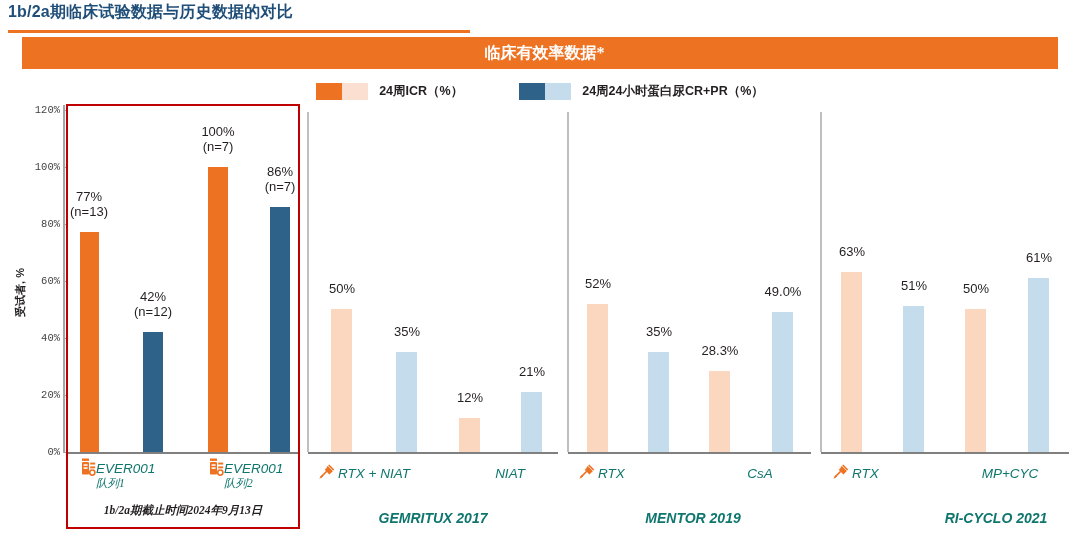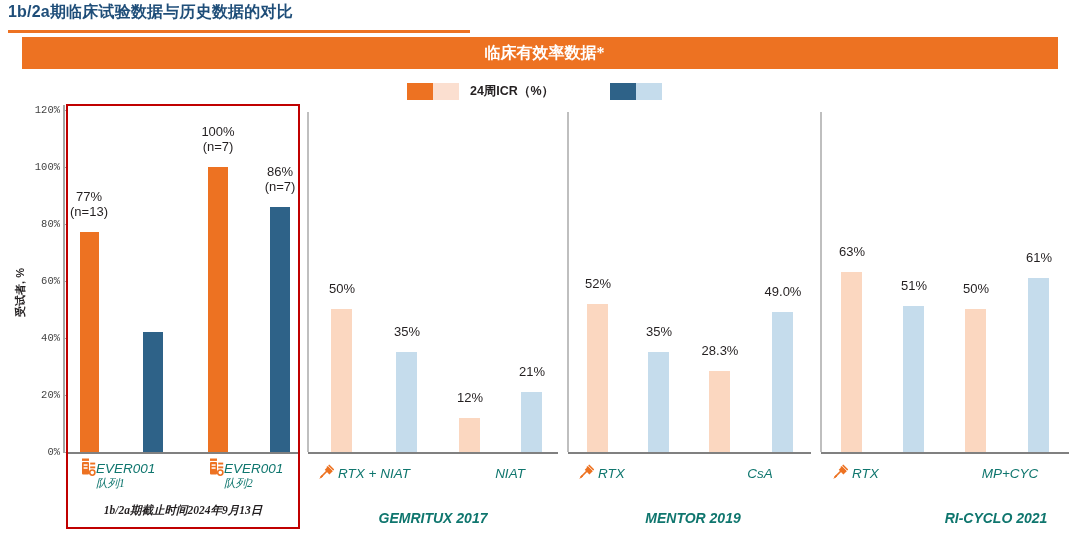--- a/index.html
+++ b/index.html
@@ -126,20 +126,21 @@
 
 <div id="legend">
   <div class="legend-item">
     <span class="sw" style="background:#ED7222"></span>
     <span class="sw sw2" style="background:#FBDFD0"></span>
     <span class="legend-label">24周ICR（%）</span>
   </div>
   <div class="legend-item">
     <span class="sw" style="background:#2E6288"></span>
     <span class="sw sw2" style="background:#C5DCEC"></span>
+    <span class="legend-label">24周24小时蛋白尿CR+PR（%）</span>
   </div>
 </div>
 
 <div id="plot-area">
 
   <div id="yaxis-line"></div>
   <div id="ytick-wrap">
     <div class="ytick" style="top:104px">120%</div>
     <div class="ytick" style="top:161px">100%</div>
     <div class="ytick" style="top:218px">80%</div>
@@ -160,20 +161,24 @@
   <div id="highlight-box"></div>
   <div class="baseline" style="left:68px; top:452px; width:230px;"></div>
 
   <div class="bar" style="left:80px; top:232px; width:19px; height:220px; background:#ED7222;"></div>
   <div class="bar-label" style="left:44px; top:190px; width:90px;">
     <span>77%</span>
     <span class="sub">(n=13)</span>
   </div>
 
   <div class="bar" style="left:143px; top:332px; width:20px; height:120px; background:#2E6288;"></div>
+  <div class="bar-label" style="left:108px; top:290px; width:90px;">
+    <span>42%</span>
+    <span class="sub">(n=12)</span>
+  </div>
 
   <div class="bar" style="left:208px; top:167px; width:20px; height:285px; background:#ED7222;"></div>
   <div class="bar-label" style="left:173px; top:125px; width:90px;">
     <span>100%</span>
     <span class="sub">(n=7)</span>
   </div>
 
   <div class="bar" style="left:270px; top:207px; width:20px; height:245px; background:#2E6288;"></div>
   <div class="bar-label" style="left:235px; top:165px; width:90px;">
     <span>86%</span>

